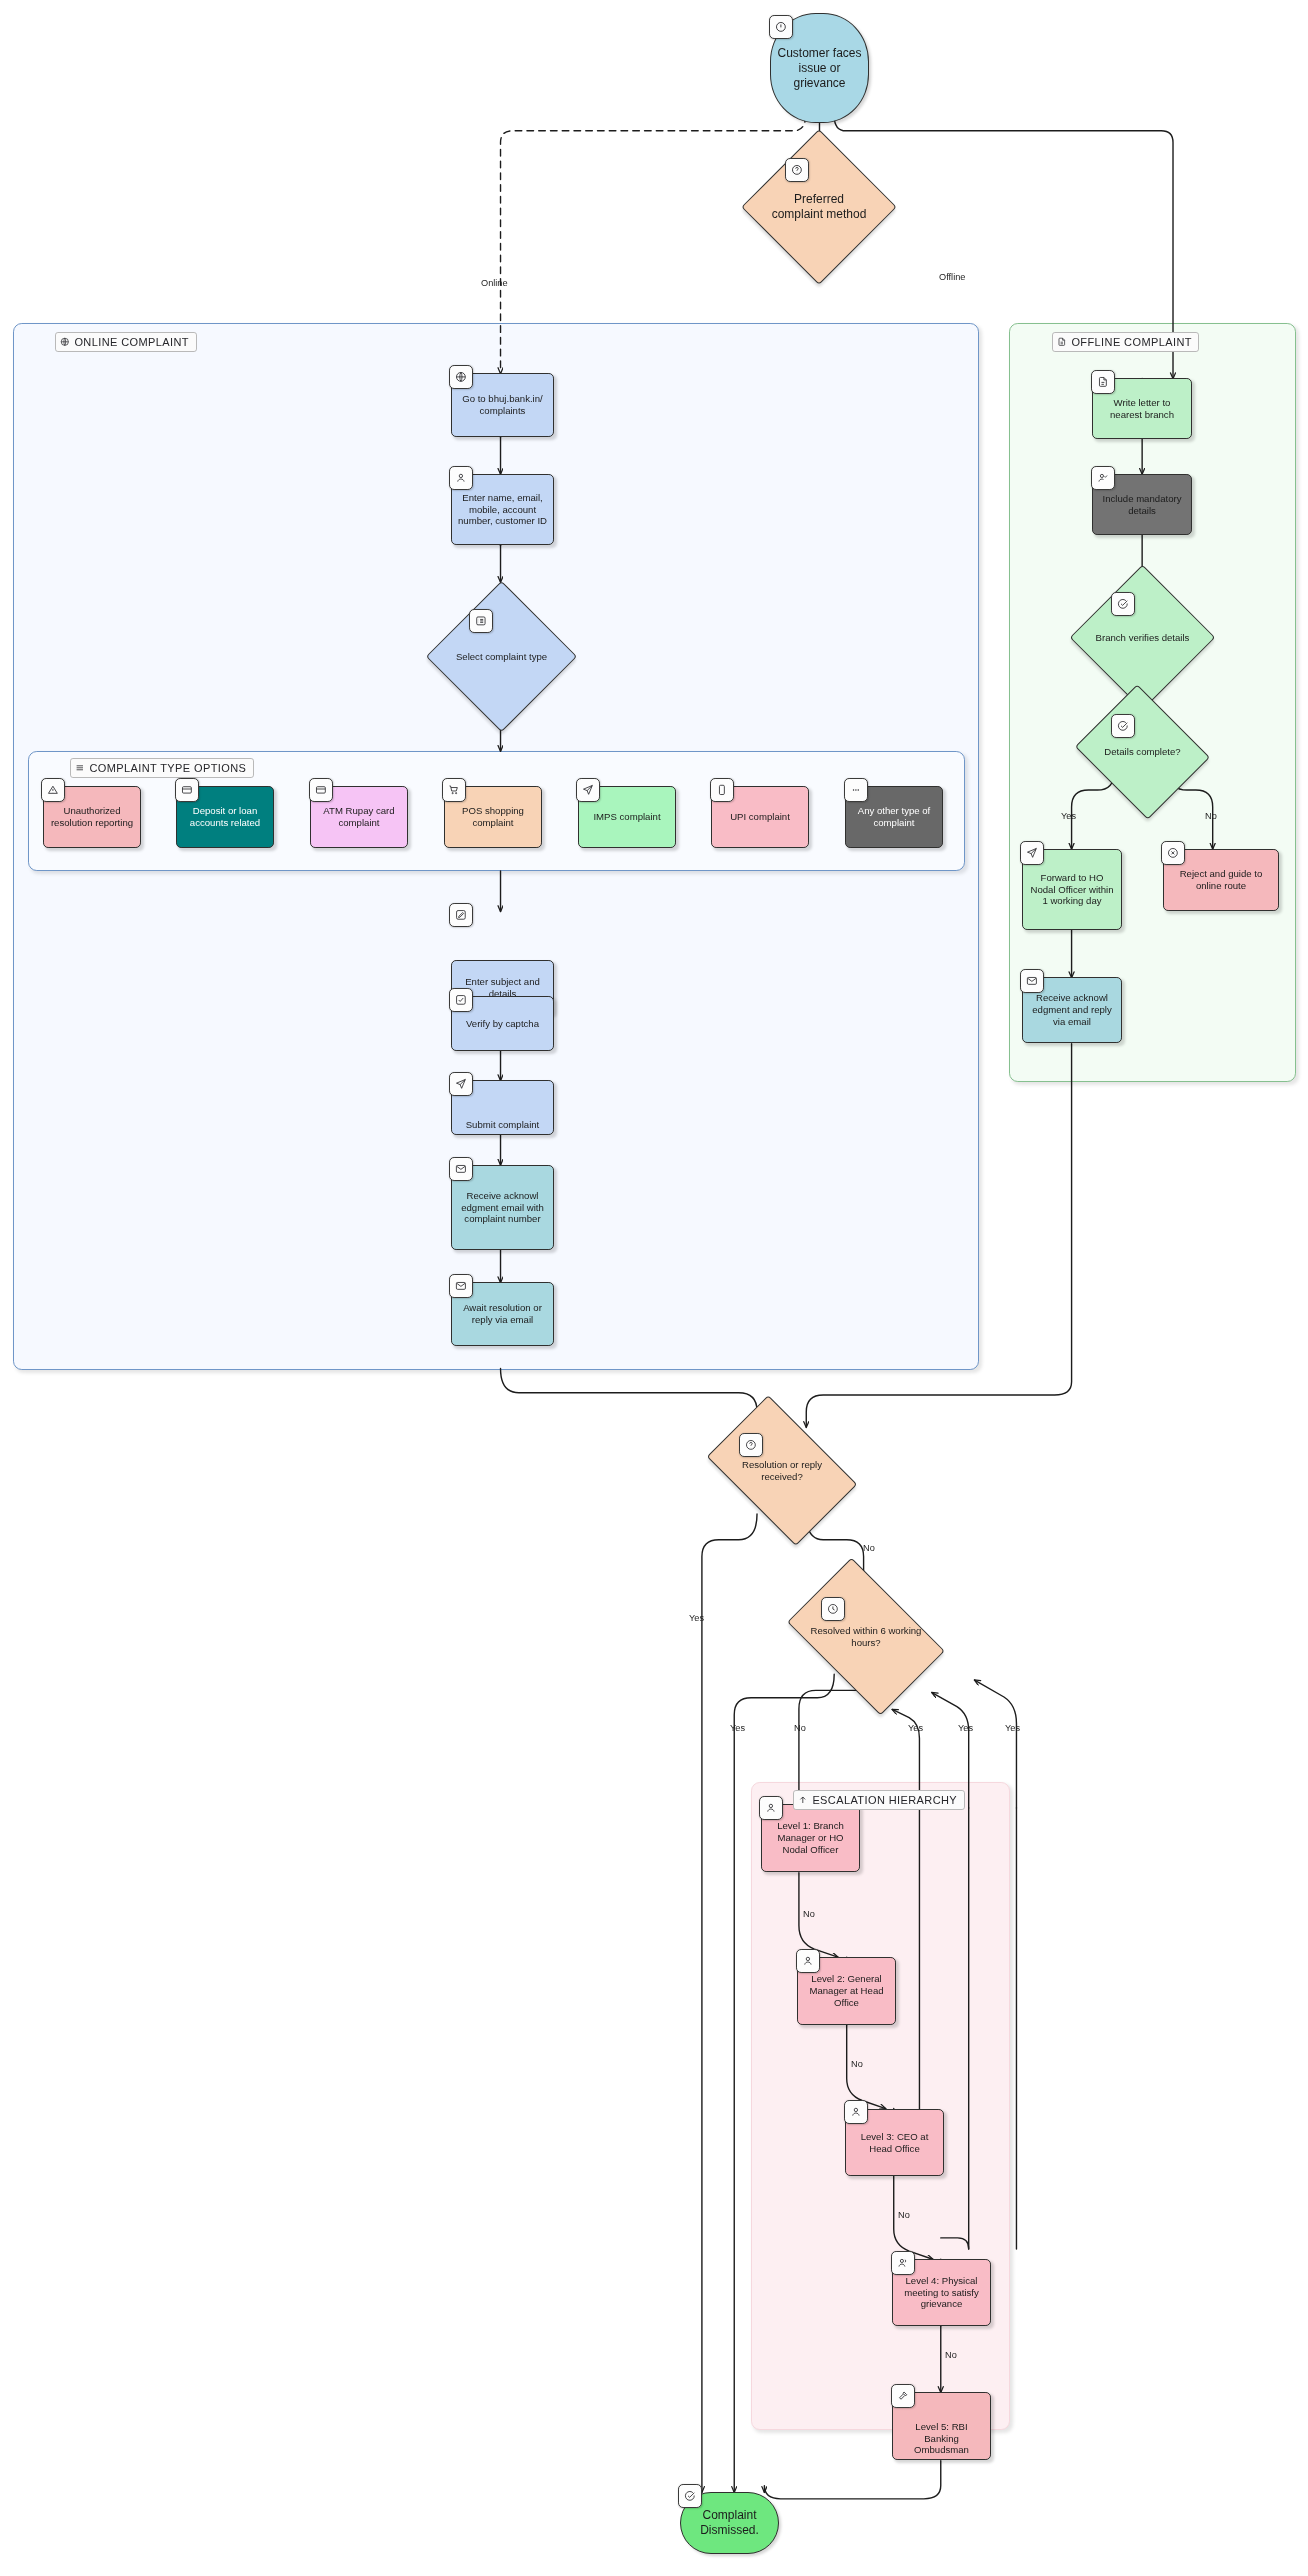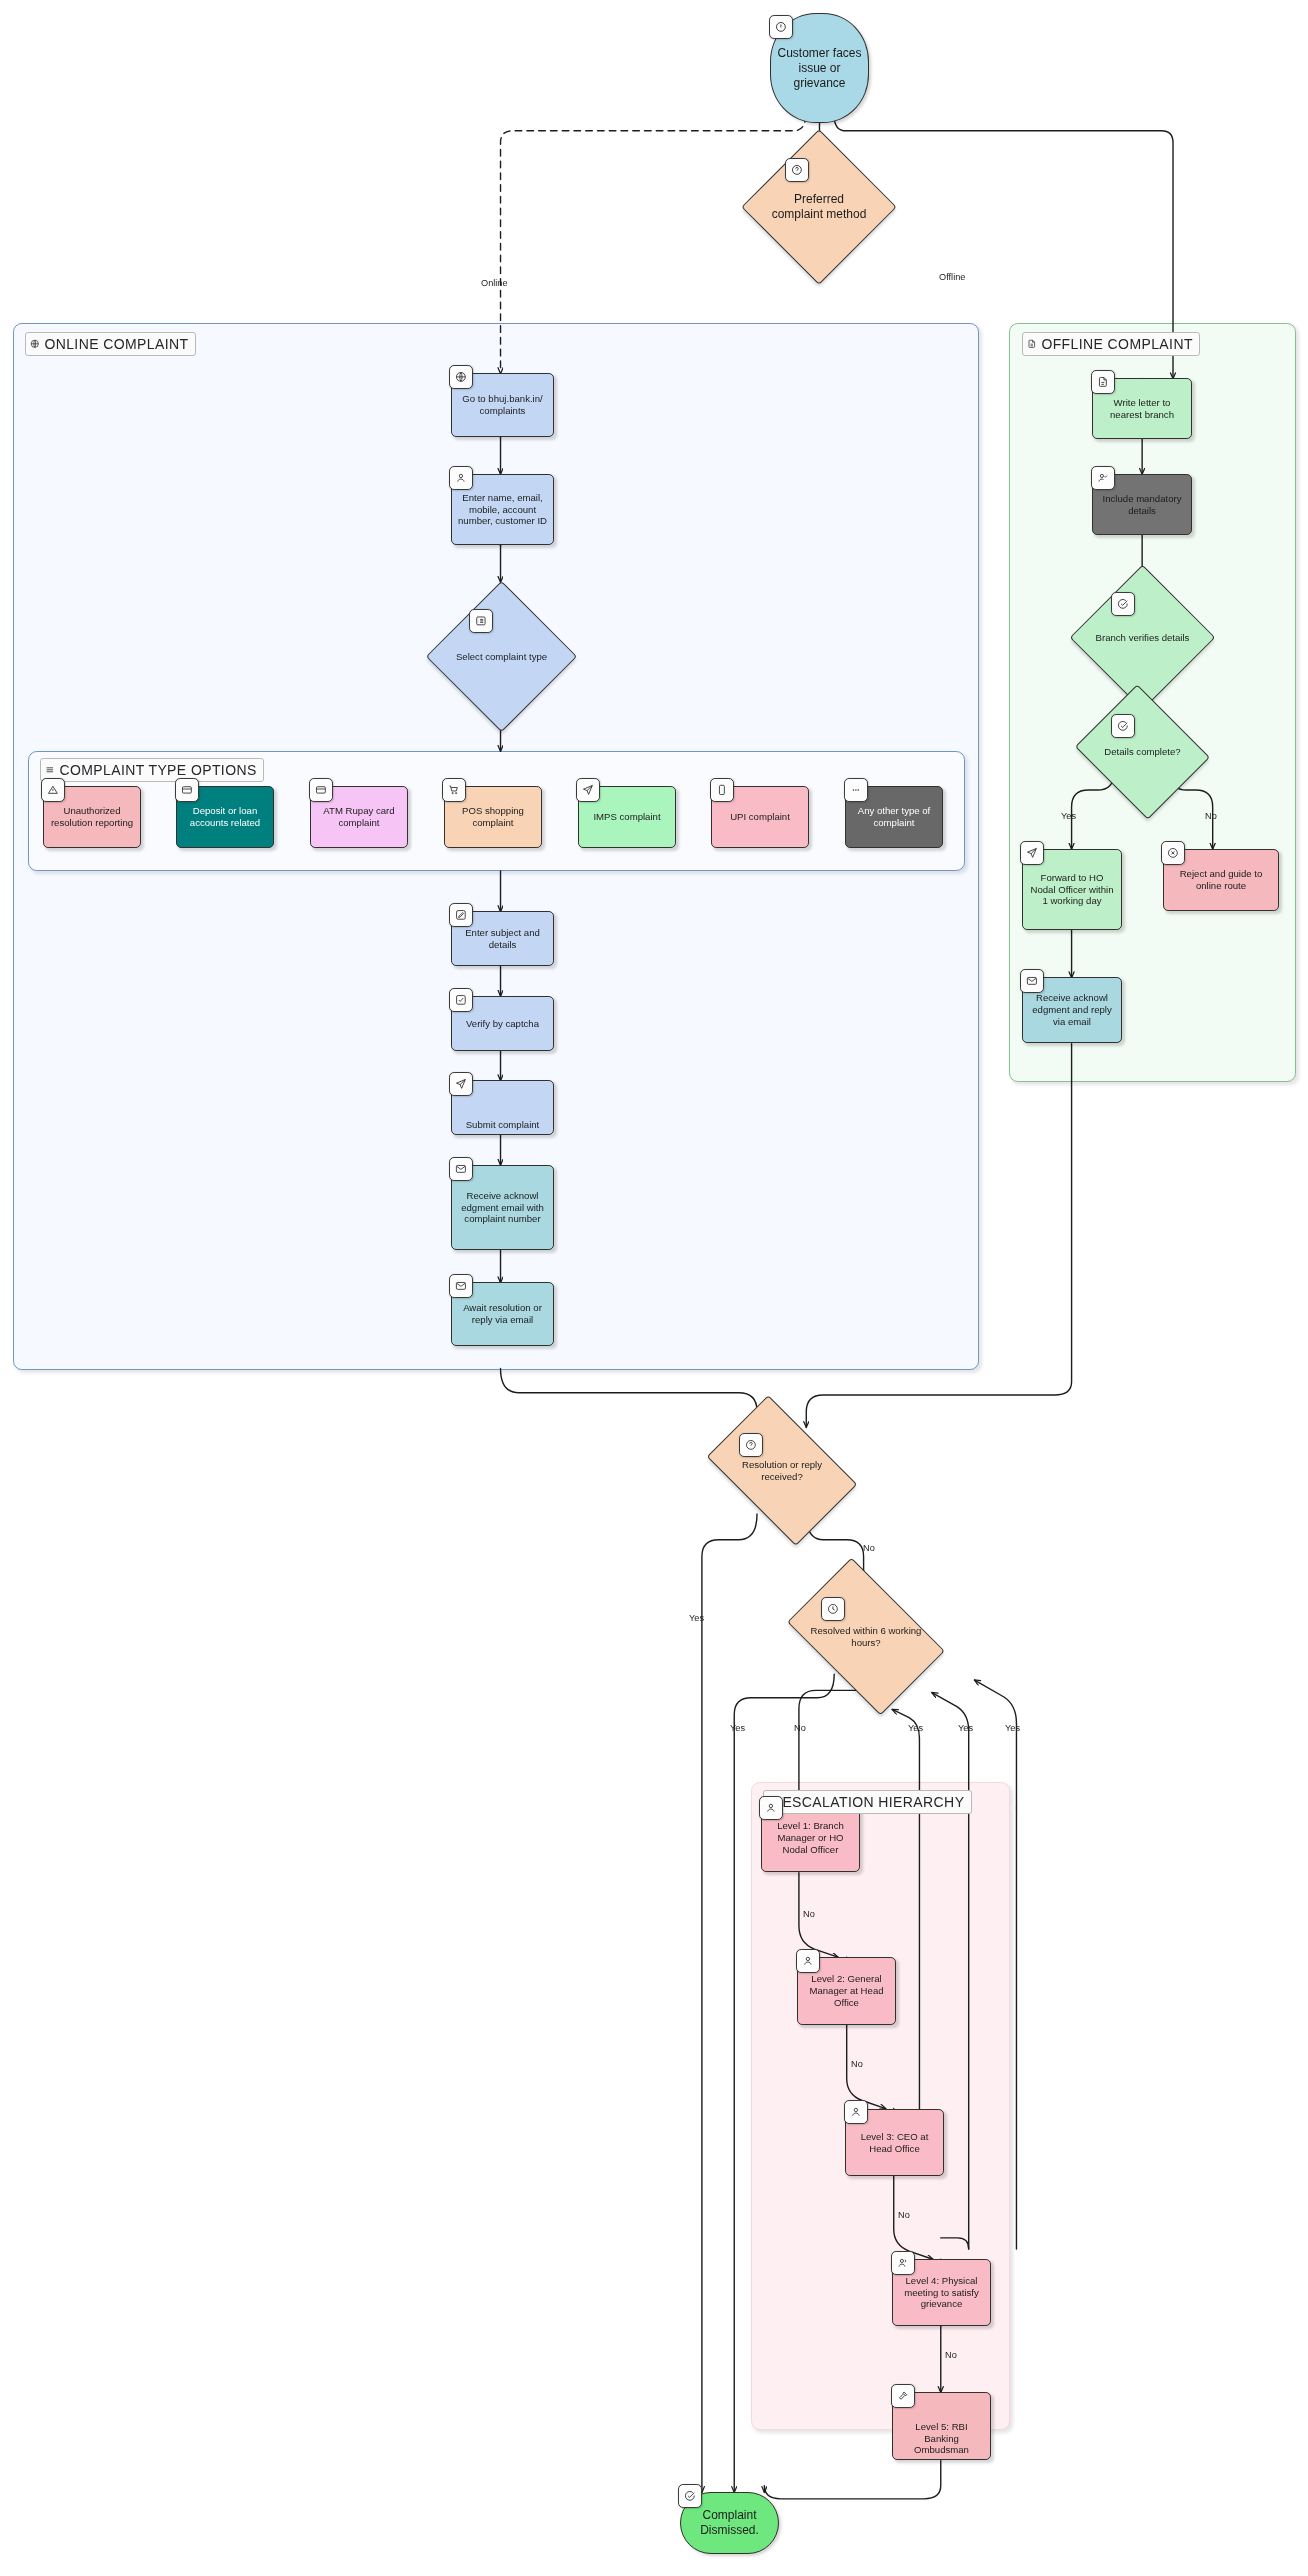--- a/index.html
+++ b/index.html
@@ -78,26 +78,27 @@
     border-radius:8.8px;
     z-index:0;
   }
   .sub.shadow{box-shadow:2.2px 2.2px 3.7px rgba(0,0,0,0.10);}
   .sub-title{
     position:absolute;
     background:#fbfbfb;
     border:0.7px solid #b9b9b9;
     border-radius:2.9px;
     padding:2.9px 6.6px 2.9px 4.4px;
-    font-size:14px;
+    font-size:11px;
     letter-spacing:0.4px;
     color:#26262a;
     display:flex;align-items:center;gap:4.4px;
     z-index:4;
     white-space:nowrap;
+    margin-left:30px;
   }
   .sub-title svg{display:block;}
 
   .elabel{
     position:absolute;
     font-size:9.2px;
     color:#1f1f1f;
     background:transparent;
     z-index:5;
     white-space:nowrap;
@@ -349,21 +350,21 @@
     <span class="lbl f13">Any other type of complaint</span>
   </div>
   <div class="ibadge" style="left:844px;top:778px;">
     <svg width="11.8" height="11.8" viewBox="0 0 24 24" fill="#26262a" stroke="none">
       <circle cx="7.2" cy="12" r="1.5"></circle>
         <circle cx="12" cy="12" r="1.5"></circle>
         <circle cx="16.8" cy="12" r="1.5"></circle>
     </svg>
   </div>
 
-  <div class="node rect" style="left:451px;top:911px;width:103px;height:55px;background:#c3d7f5;">
+  <div class="node rect" style="left:451px;top:960px;width:103px;height:55px;background:#c3d7f5;">
     <span class="lbl f13">Enter subject and details</span>
   </div>
   <div class="ibadge" style="left:449px;top:903px;">
     <svg width="11.8" height="11.8" viewBox="0 0 24 24" fill="none" stroke="#26262a" stroke-width="1.7">
       <rect x="3.2" y="3.2" width="17.6" height="17.6" rx="3"></rect>
         <path d="M15.6 7.2 8 14.8l-.7 2.6 2.6-.7 7.6-7.6z"></path>
     </svg>
   </div>
 
   <div class="node rect" style="left:451px;top:996px;width:103px;height:55px;background:#c3d7f5;">

